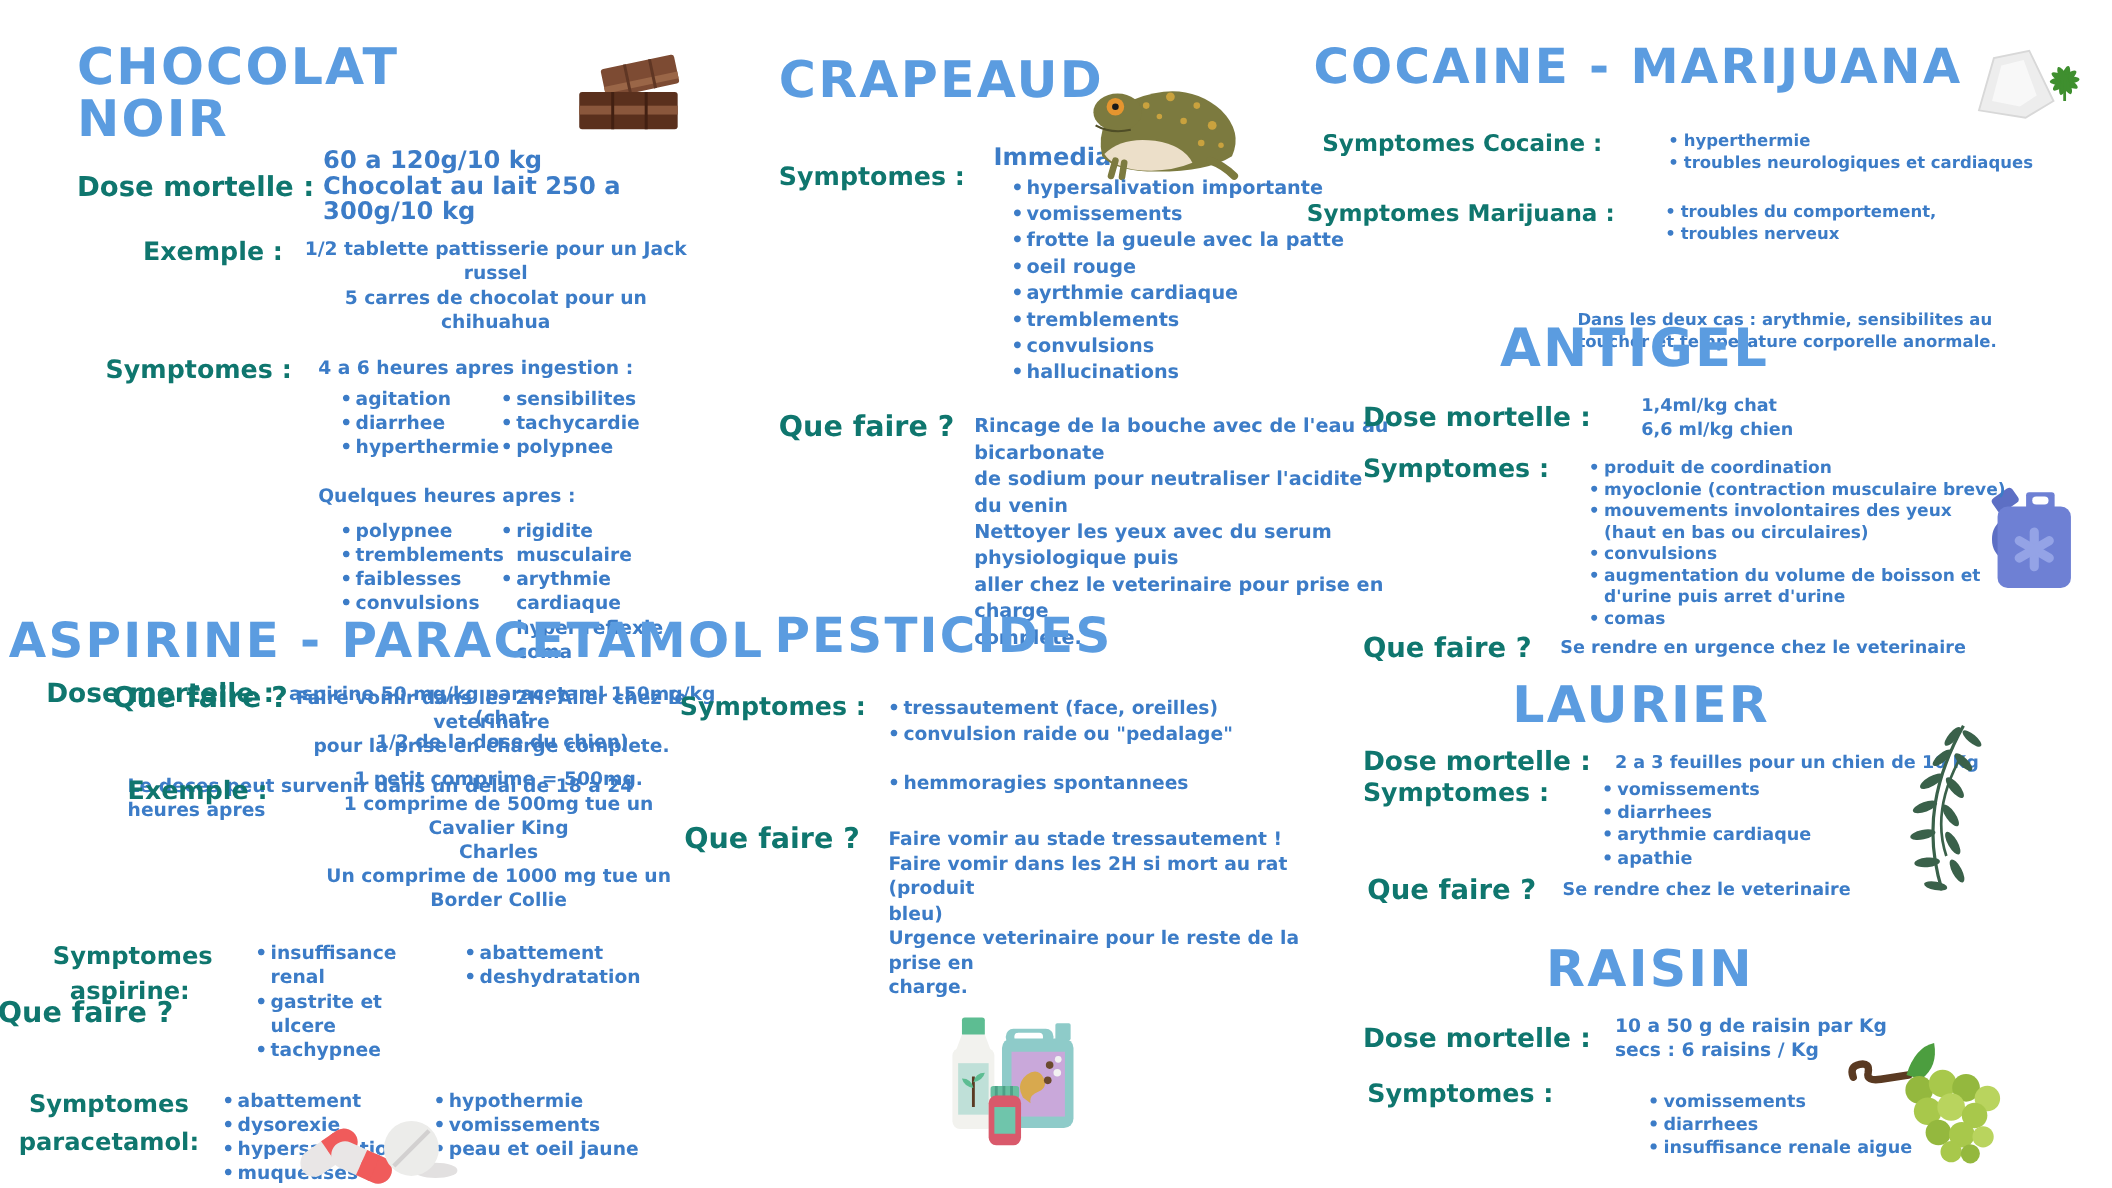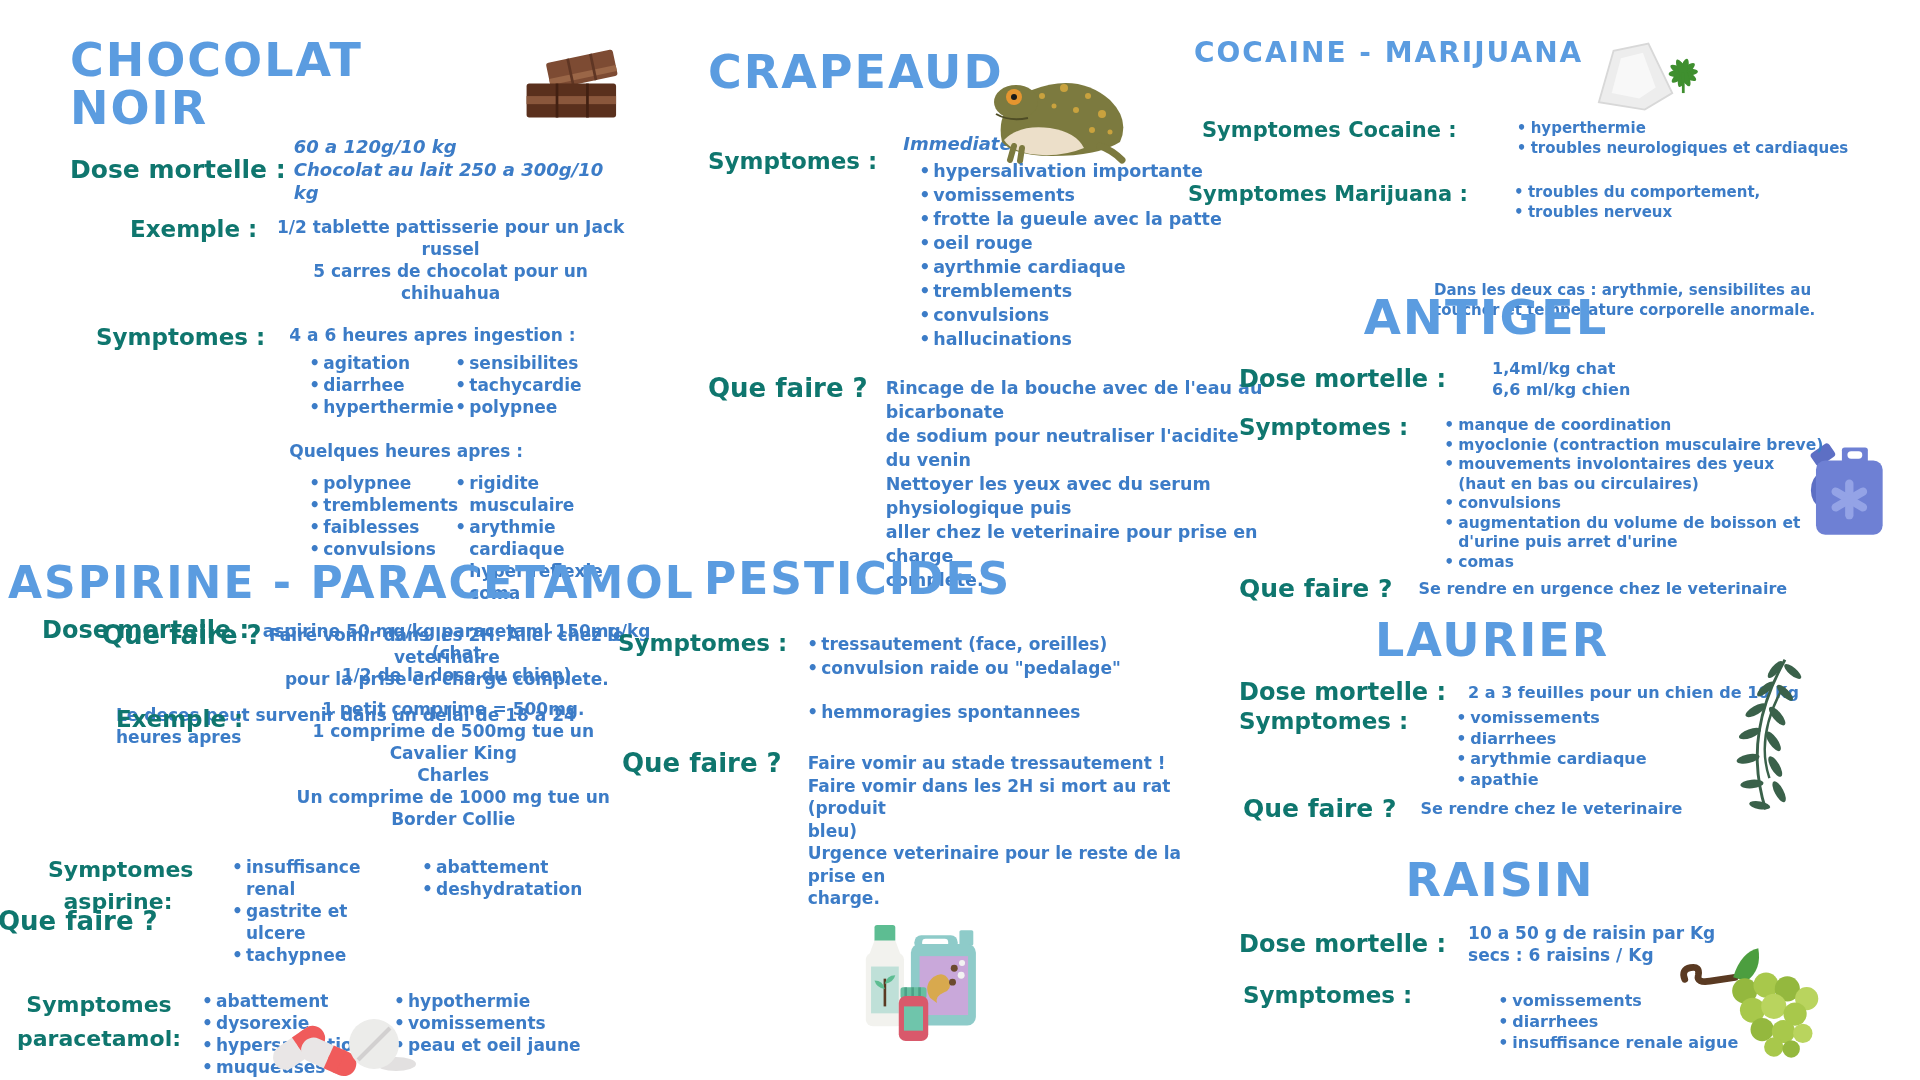--- a/index.html
+++ b/index.html
@@ -10,21 +10,21 @@
   .lbl{color:#0f766e;font-weight:bold;white-space:nowrap;}
   .line{white-space:pre-line;}
   .blist{display:flex;flex-direction:column;}
   .bitem{position:relative;padding-left:16px;white-space:pre-line;}
   .bitem::before{content:"•";position:absolute;left:2px;top:0;}
   .row{display:flex;align-items:flex-start;}
   .cols{display:flex;gap:14px;}
   .fs15{font-size:15px;line-height:20px;}
   .fs16{font-size:16px;line-height:21px;}
   .fs17{font-size:17px;line-height:22px;}
-  .fs18{font-size:18px;line-height:23px;font-style:italic;}
+  .fs18{font-size:22px;line-height:23px;}
   .center{text-align:center;}
   svg{display:block;}
 </style>
 </head>
 <body>
 
 <div class="page">
 
   <div class="sec" id="sec-chocolat" style="left:22px;top:36px;width:560px;margin-left:48px;">
     <div class="row" style="gap:22px;align-items:center;">
@@ -142,21 +142,21 @@
           <div class="line">de sodium pour neutraliser l'acidite du venin</div>
           <div class="line">Nettoyer les yeux avec du serum physiologique puis</div>
           <div class="line">aller chez le veterinaire pour prise en charge</div>
           <div class="line">complete.</div>
         </div>
     </div>
   </div>
 
   <div class="sec" id="sec-cocaine" style="left:1194px;top:38px;width:710px;">
     <div class="row" style="gap:10px;align-items:flex-start;">
-      <h1 class="title" style="font-size:28px;white-space:nowrap;">COCAINE - MARIJUANA</h1>
+      <h1 class="title" style="font-size:44px;white-space:nowrap;">COCAINE - MARIJUANA</h1>
       <svg width="120" height="78" viewBox="0 0 130 85">
         <polygon points="6,70 22,14 60,6 86,60 56,78" fill="#ededed" stroke="#d8d8d8" stroke-width="2"></polygon>
         <polygon points="20,60 30,22 54,16 68,54 50,66" fill="#f8f8f8"></polygon>
         <g fill="#3f8f2f">
           <ellipse cx="98" cy="38" rx="16" ry="4.5" transform="rotate(-75 98 38)"></ellipse>
           <ellipse cx="98" cy="38" rx="16" ry="4.5" transform="rotate(-40 98 38)"></ellipse>
           <ellipse cx="98" cy="38" rx="16" ry="4.5" transform="rotate(-5 98 38)"></ellipse>
           <ellipse cx="98" cy="38" rx="16" ry="4.5" transform="rotate(30 98 38)"></ellipse>
           <ellipse cx="98" cy="38" rx="16" ry="4.5" transform="rotate(65 98 38)"></ellipse>
           <ellipse cx="98" cy="38" rx="13" ry="4" transform="rotate(100 98 38)"></ellipse>
@@ -204,21 +204,21 @@
     <div class="row" style="margin-top:16px;margin-left:4px;gap:46px;align-items:center;">
       <span class="lbl" style="font-size:24px;">Dose mortelle :</span>
       <div class="fs16">
           <div class="line">1,4ml/kg chat</div>
           <div class="line">6,6 ml/kg chien</div>
         </div>
     </div>
     <div class="row" style="margin-top:14px;margin-left:4px;gap:34px;">
       <span class="lbl" style="font-size:23px;">Symptomes :</span>
       <div class="blist" style="font-size:15.5px;line-height:19.5px;margin-top:2px;">
-          <div class="bitem">manque de coordination</div>
+          <div class="bitem">produit de coordination</div>
           <div class="bitem">myoclonie (contraction musculaire breve)</div>
           <div class="bitem">mouvements involontaires des yeux
 (haut en bas ou circulaires)</div>
           <div class="bitem">convulsions</div>
           <div class="bitem">augmentation du volume de boisson et
 d'urine puis arret d'urine</div>
           <div class="bitem">comas</div>
         </div>
     </div>
     <div class="row" style="margin-top:2px;margin-left:4px;gap:26px;align-items:center;">

